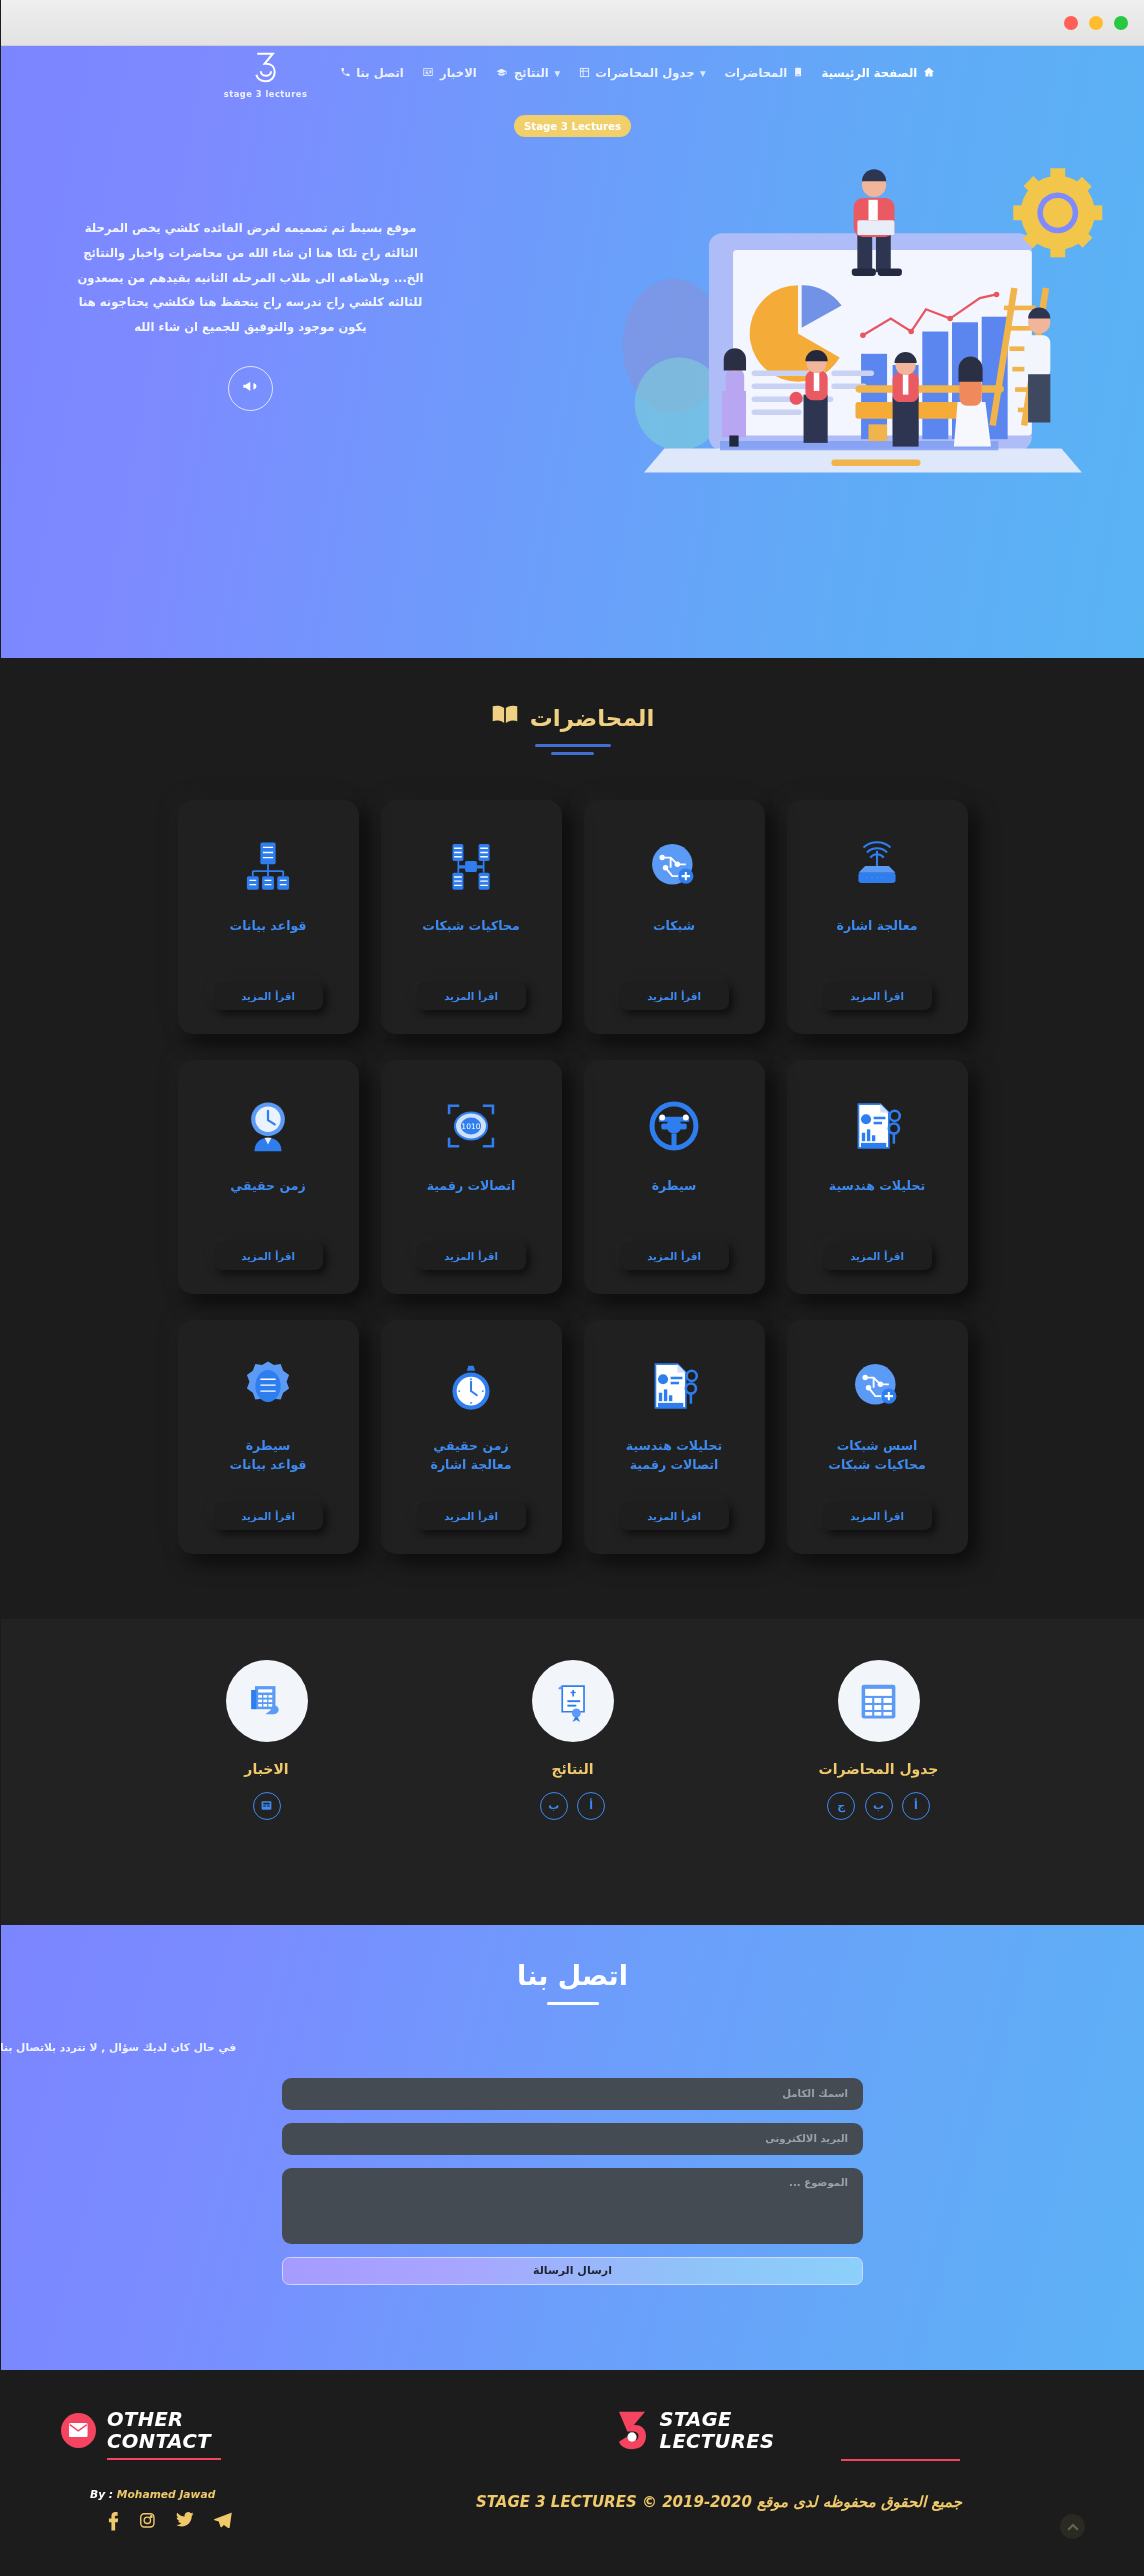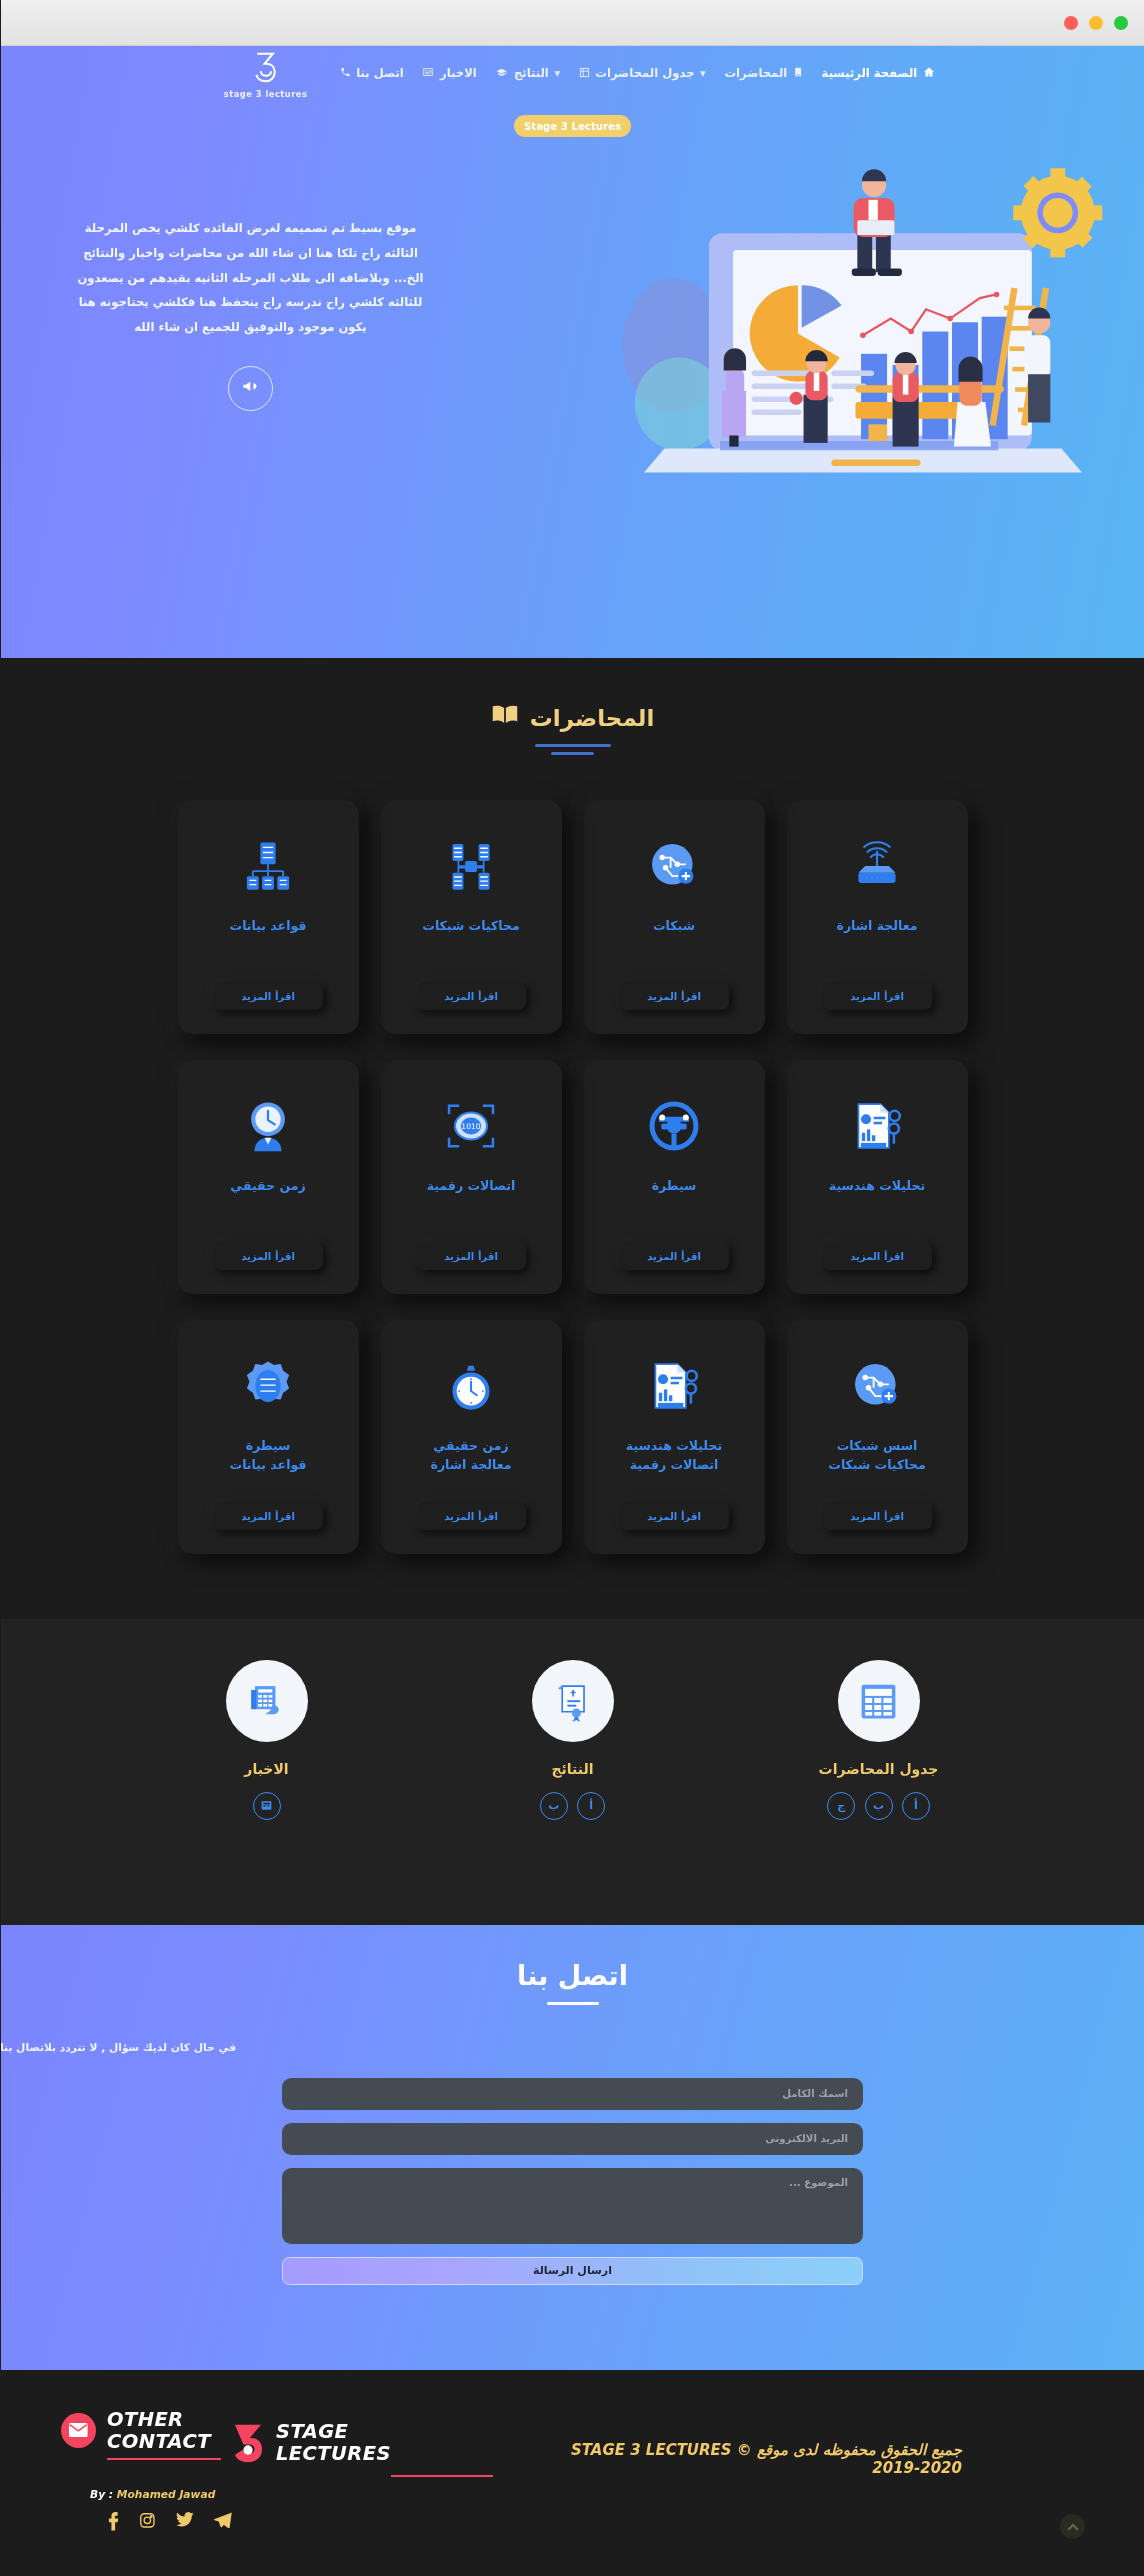--- a/index.html
+++ b/index.html
@@ -146,21 +146,21 @@
     width:35px; height:35px; border-radius:50%; background:#f5445f;
     display:flex; align-items:center; justify-content:center; flex:none; margin-top:3.7px;
   }
   .oc-title { color:#fff; font-size:19.5px; font-weight:700; line-height:1.12; letter-spacing:0.4px; }
   .oc-rule { width:114px; height:1.9px; background:#f5445f; margin-top:5.6px; margin-left:46px; }
   .by { margin-top:28px; font-size:10.7px; font-weight:700; color:#fff; margin-left:29px; }
   .by b { color:#f0c96a; font-weight:700; }
   .socials { display:flex; gap:20.4px; margin-top:11px; margin-left:46px; color:#f0c96a; }
   .socials span { cursor:pointer; display:flex; }
 
-  .fcol-right { display:flex; flex-direction:row; align-items:center; margin-right:93px; }
+  .fcol-right { display:flex; flex-direction:column; align-items:center; margin-right:93px; }
   .brand { display:flex; align-items:center; gap:12px; }
   .brand-3 { width:32px; height:41px; position:relative; }
   .brand-txt { color:#fff; font-size:19.5px; font-weight:700; line-height:1.12; letter-spacing:0.4px; }
   .brand-rule { width:119px; height:1.9px; background:#f5445f; margin-top:6.5px; align-self:flex-end; margin-right:1.9px;}
   .copyright { margin-top:32px; color:#f0c96a; font-size:15px; font-weight:700; direction:rtl;margin-left:48px; }
 
   .to-top {
     position:absolute; right:28px; bottom:37px; width:25px; height:25px; border-radius:50%;
     background:#2a2a22; color:#5c5642; display:flex; align-items:center; justify-content:center;
     cursor:pointer; font-size:13px;

